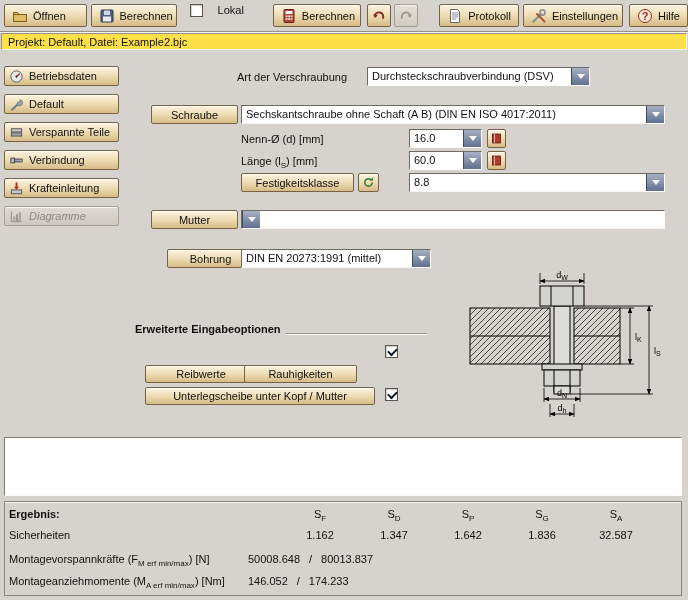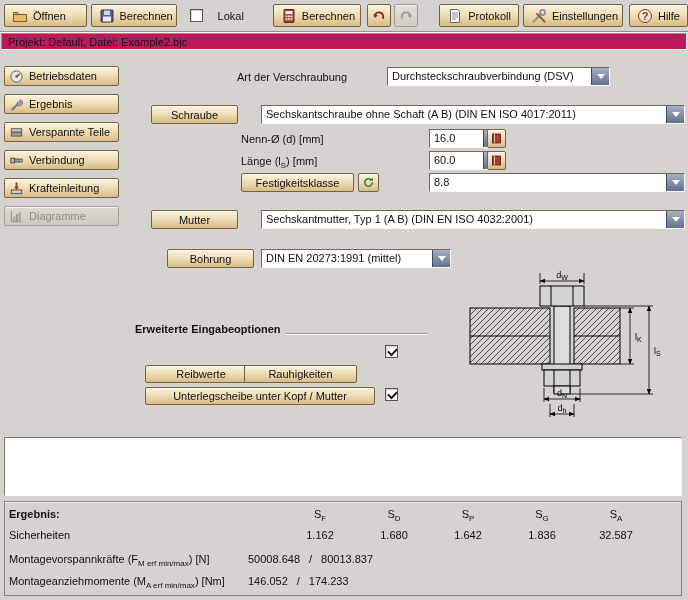--- a/index.html
+++ b/index.html
@@ -10,41 +10,41 @@
   .toolbar{position:absolute;left:0;top:0;width:688px;height:31px;background:#d6d3ce;
            border-bottom:1px solid #94908a;box-shadow:0 1px 0 #f7f6f4;
            display:flex;align-items:center;padding:0;}
   .tbtn{display:flex;align-items:center;gap:5px;height:23px;box-sizing:border-box;
         padding:0 7px;cursor:default;
         background:linear-gradient(#fbf4e1,#eedcb4 50%,#d6bc87);
         border:1px solid #776344;border-radius:2px;
         box-shadow:inset 0 1px 0 rgba(255,255,255,.75);white-space:nowrap;}
   .tbtn.small{width:26px;justify-content:center;padding:0;}
   .tbtn.disabled{background:linear-gradient(#e4e0d8,#d2cdc2);border-color:#a39c8d;color:#9a958c;}
-  .tb-check{display:flex;align-items:center;gap:15px;height:23px;padding:0 6px;}
+  .tb-check{display:flex;align-items:flex-start;gap:15px;height:23px;padding:0 6px;}
   .tbic{width:16px;height:16px;flex:0 0 16px;}
   .tbic14{width:15px;height:15px;}
 
   
   .statusbar{position:absolute;left:1px;right:1px;top:33px;height:17px;line-height:17px;
-             padding-left:6px;background:#be185d;box-sizing:border-box;
+             padding-left:6px;background:#fde047;box-sizing:border-box;
              border:1px solid;border-color:#94908a #f7f6f4 #f7f6f4 #94908a;}
 
   
   .btn{position:absolute;display:flex;align-items:center;justify-content:center;
        box-sizing:border-box;height:19px;cursor:default;
        background:linear-gradient(#fbf4e1,#eedcb4 50%,#d6bc87);
        border:1px solid #776344;border-radius:2px;
        box-shadow:inset 0 1px 0 rgba(255,255,255,.75);white-space:nowrap;padding:0 4px;}
   .side-btn{justify-content:flex-start;gap:5px;left:4px;width:115px;height:20px;}
-  .side-btn.disabled{background:linear-gradient(#dedbd4,#cdc9c0);border-color:#a6a096;color:#8f8a81;}
+  .side-btn.disabled{background:linear-gradient(#dedbd4,#cdc9c0);border-color:#a6a096;color:#8f8a81;font-style:italic;}
   .sic{width:15px;height:15px;flex:0 0 15px;}
 
   .combo{position:absolute;display:flex;box-sizing:border-box;height:19px;background:#fff;
-         border:1px solid;border-color:#6e6a60 #fbfaf7 #fbfaf7 #6e6a60;margin-left:20px;}
+         border:1px solid;border-color:#6e6a60 #fbfaf7 #fbfaf7 #6e6a60;}
   .combo-text{flex:1;padding:2px 3px 0 4px;overflow:hidden;white-space:nowrap;}
   .combo-arrow{flex:0 0 17px;display:flex;align-items:center;justify-content:center;
                background:linear-gradient(#a7b1c4,#61708d);border-left:1px solid #3e4a64;}
   .tri{width:0;height:0;border-left:4px solid transparent;border-right:4px solid transparent;
        border-top:5px solid #fff;}
 
   .checkbox{position:absolute;width:13px;height:13px;background:#fff;box-sizing:border-box;
             border:1px solid #58554e;box-shadow:inset 1px 1px 1px rgba(0,0,0,.2);}
   .checkbox.checked::after{content:"";position:absolute;left:2px;top:2px;width:7px;height:4px;
             border-left:2px solid #101820;border-bottom:2px solid #101820;transform:rotate(-45deg);}
@@ -157,21 +157,21 @@
       <path d="M8 8l3.4-3" stroke="#b03020" stroke-width="1.6"></path>
         <circle cx="8" cy="8" r="1.2" fill="#333"></circle>
     </svg>
     <span>Betriebsdaten</span>
   </div>
   <div class="btn side-btn" style="top:94px">
     <svg class="sic" viewBox="0 0 16 16">
       <path d="M3.5 13.5L9 8" stroke="#7a7f88" stroke-width="2.4" stroke-linecap="round"></path>
       <path d="M8.5 8.2a3.4 3.4 0 1 0 3.4-5.4l-.8 2.4-2.2.5z" fill="#9aa0aa" stroke="#5a6068" stroke-width=".6"></path>
     </svg>
-    <span>Ergebnis</span>
+    <span>Default</span>
   </div>
   <div class="btn side-btn" style="top:122px">
     <svg class="sic" viewBox="0 0 16 16">
       <rect x="2.5" y="4" width="11" height="3.4" fill="#c9c9c9" stroke="#555"></rect>
       <rect x="2.5" y="8.4" width="11" height="3.4" fill="#9fa6b0" stroke="#555"></rect>
     </svg>
     <span>Verspannte Teile</span>
   </div>
   <div class="btn side-btn" style="top:150px">
     <svg class="sic" viewBox="0 0 16 16">
@@ -258,21 +258,20 @@
     <span class="combo-text">8.8</span>
     <span class="combo-arrow">
         <i class="tri"></i>
       </span>
   </div>
 
   <div class="btn" style="left:151px;top:210px;width:87px">
     <span>Mutter</span>
   </div>
   <div class="combo" style="left:241px;top:210px;width:424px">
-    <span class="combo-text">Sechskantmutter, Typ 1 (A B) (DIN EN ISO 4032:2001)</span>
     <span class="combo-arrow">
         <i class="tri"></i>
       </span>
   </div>
 
   <div class="btn" style="left:167px;top:249px;width:87px">
     <span>Bohrung</span>
   </div>
   <div class="combo" style="left:241px;top:249px;width:190px">
     <span class="combo-text">DIN EN 20273:1991 (mittel)</span>
@@ -347,21 +346,21 @@
       <div class="res-title">Ergebnis:</div>
       <div class="res-col"><span>S</span><sub>F</sub></div>
       <div class="res-col"><span>S</span><sub>D</sub></div>
       <div class="res-col"><span>S</span><sub>P</sub></div>
       <div class="res-col"><span>S</span><sub>G</sub></div>
       <div class="res-col"><span>S</span><sub>A</sub></div>
     </div>
     <div class="res-grid">
       <div>Sicherheiten</div>
       <div class="res-val">1.162</div>
-      <div class="res-val">1.680</div>
+      <div class="res-val">1.347</div>
       <div class="res-val">1.642</div>
       <div class="res-val">1.836</div>
       <div class="res-val">32.587</div>
     </div>
     <div class="res-line">
       <span class="rl"><span>Montagevorspannkräfte (F</span><sub>M erf min/max</sub><span>) [N]</span></span>
       <span class="res-minmax">
           <span>50008.648</span>
           <span>/</span>
           <span>80013.837</span>

